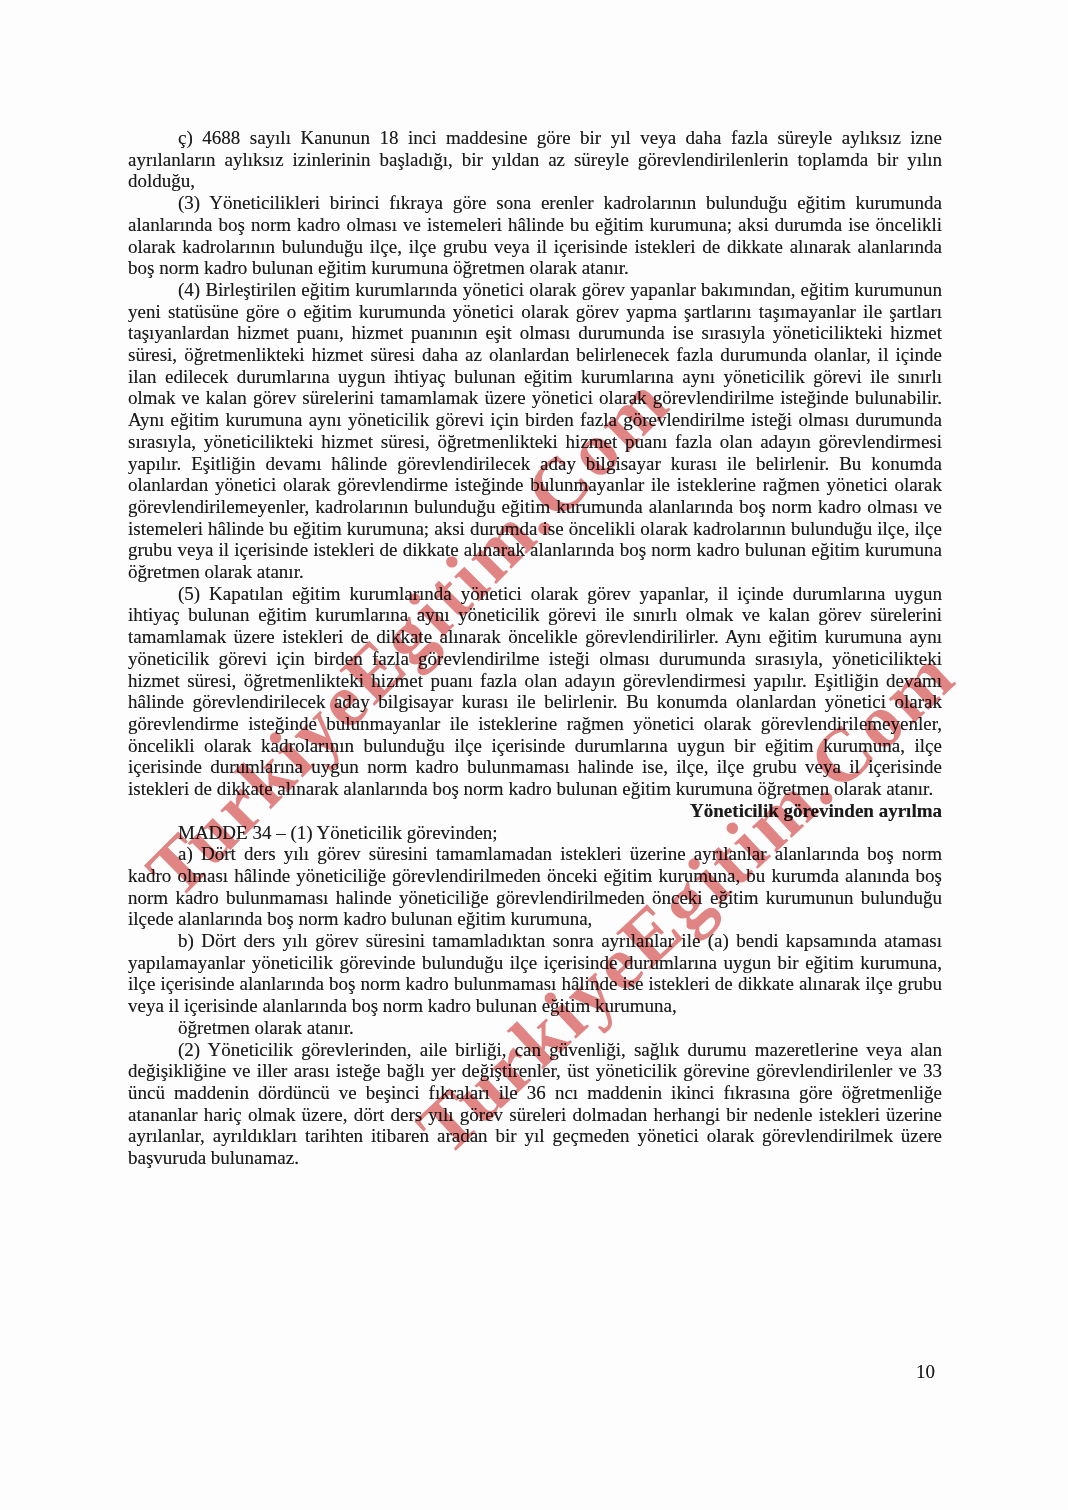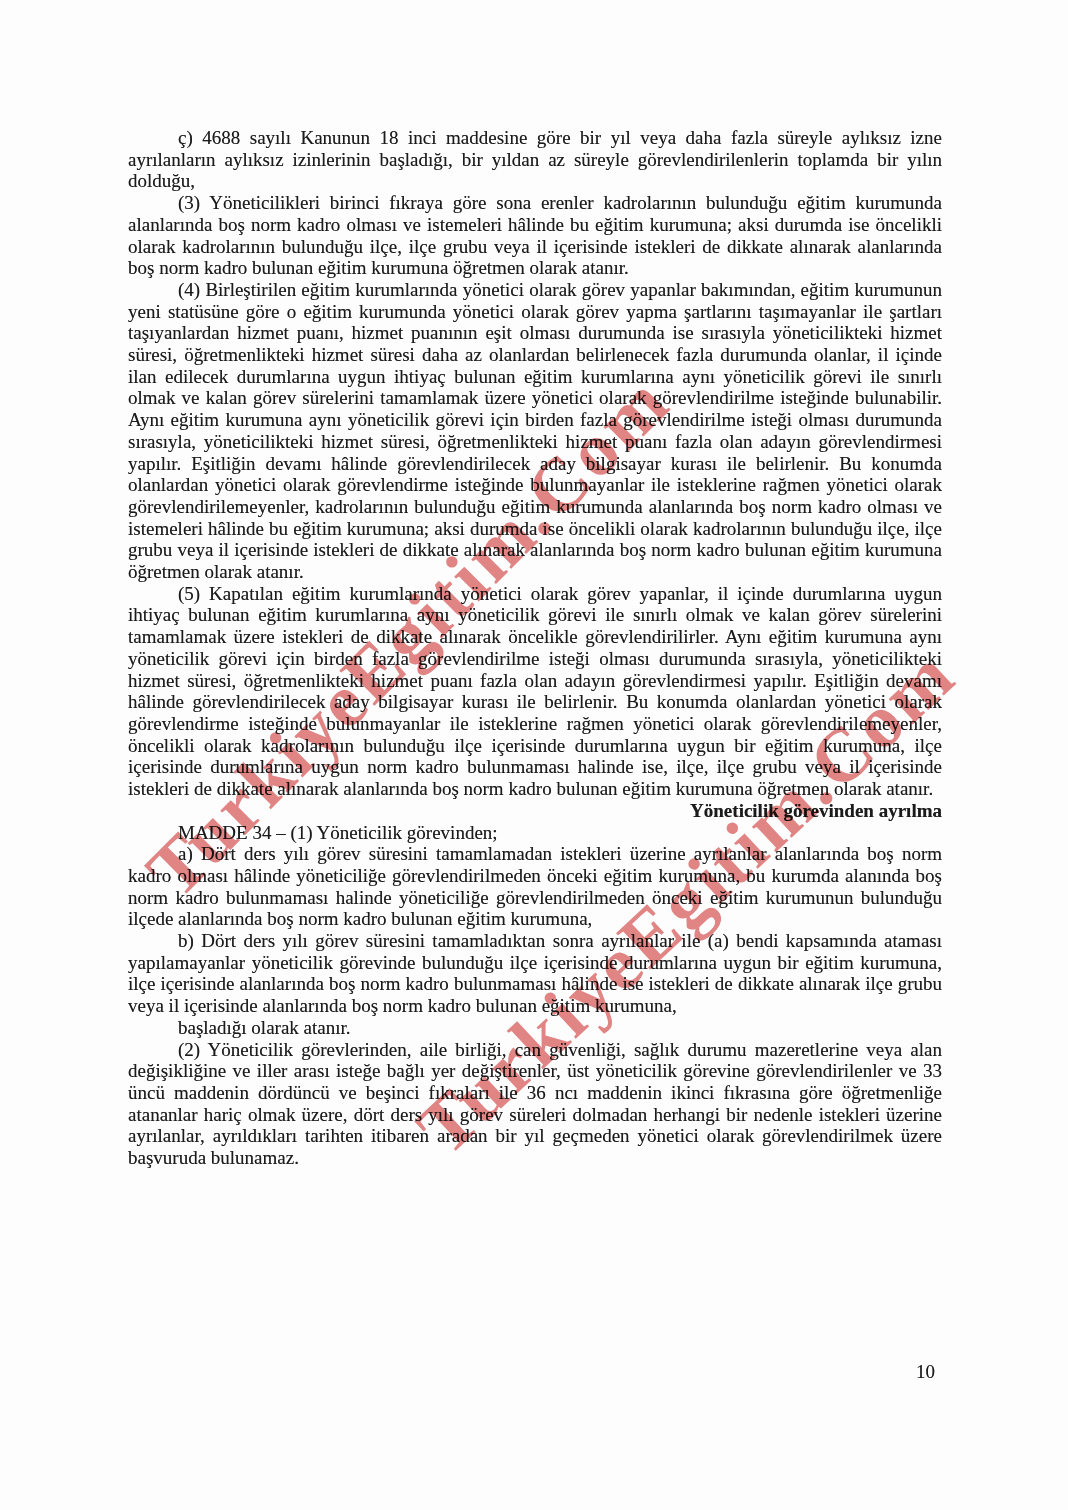--- a/index.html
+++ b/index.html
@@ -62,19 +62,19 @@
 <div class="page" style="background: rgb(253, 253, 253); color: rgb(27, 27, 27);">
   <div class="content">
       <p class="para">ç) 4688 sayılı Kanunun 18 inci maddesine göre bir yıl veya daha fazla süreyle aylıksız izne ayrılanların aylıksız izinlerinin başladığı, bir yıldan az süreyle görevlendirilenlerin toplamda bir yılın dolduğu,</p>
       <p class="para">(3) Yöneticilikleri birinci fıkraya göre sona erenler kadrolarının bulunduğu eğitim kurumunda alanlarında boş norm kadro olması ve istemeleri hâlinde bu eğitim kurumuna; aksi durumda ise öncelikli olarak kadrolarının bulunduğu ilçe, ilçe grubu veya il içerisinde istekleri de dikkate alınarak alanlarında boş norm kadro bulunan eğitim kurumuna öğretmen olarak atanır.</p>
       <p class="para">(4) Birleştirilen eğitim kurumlarında yönetici olarak görev yapanlar bakımından, eğitim kurumunun yeni statüsüne göre o eğitim kurumunda yönetici olarak görev yapma şartlarını taşımayanlar ile şartları taşıyanlardan hizmet puanı, hizmet puanının eşit olması durumunda ise sırasıyla yöneticilikteki hizmet süresi, öğretmenlikteki hizmet süresi daha az olanlardan belirlenecek fazla durumunda olanlar, il içinde ilan edilecek durumlarına uygun ihtiyaç bulunan eğitim kurumlarına aynı yöneticilik görevi ile sınırlı olmak ve kalan görev sürelerini tamamlamak üzere yönetici olarak görevlendirilme isteğinde bulunabilir. Aynı eğitim kurumuna aynı yöneticilik görevi için birden fazla görevlendirilme isteği olması durumunda sırasıyla, yöneticilikteki hizmet süresi, öğretmenlikteki hizmet puanı fazla olan adayın görevlendirmesi yapılır. Eşitliğin devamı hâlinde görevlendirilecek aday bilgisayar kurası ile belirlenir. Bu konumda olanlardan yönetici olarak görevlendirme isteğinde bulunmayanlar ile isteklerine rağmen yönetici olarak görevlendirilemeyenler, kadrolarının bulunduğu eğitim kurumunda alanlarında boş norm kadro olması ve istemeleri hâlinde bu eğitim kurumuna; aksi durumda ise öncelikli olarak kadrolarının bulunduğu ilçe, ilçe grubu veya il içerisinde istekleri de dikkate alınarak alanlarında boş norm kadro bulunan eğitim kurumuna öğretmen olarak atanır.</p>
       <p class="para">(5) Kapatılan eğitim kurumlarında yönetici olarak görev yapanlar, il içinde durumlarına uygun ihtiyaç bulunan eğitim kurumlarına aynı yöneticilik görevi ile sınırlı olmak ve kalan görev sürelerini tamamlamak üzere istekleri de dikkate alınarak öncelikle görevlendirilirler. Aynı eğitim kurumuna aynı yöneticilik görevi için birden fazla görevlendirilme isteği olması durumunda sırasıyla, yöneticilikteki hizmet süresi, öğretmenlikteki hizmet puanı fazla olan adayın görevlendirmesi yapılır. Eşitliğin devamı hâlinde görevlendirilecek aday bilgisayar kurası ile belirlenir. Bu konumda olanlardan yönetici olarak görevlendirme isteğinde bulunmayanlar ile isteklerine rağmen yönetici olarak görevlendirilemeyenler, öncelikli olarak kadrolarının bulunduğu ilçe içerisinde durumlarına uygun bir eğitim kurumuna, ilçe içerisinde durumlarına uygun norm kadro bulunmaması halinde ise, ilçe, ilçe grubu veya il içerisinde istekleri de dikkate alınarak alanlarında boş norm kadro bulunan eğitim kurumuna öğretmen olarak atanır.</p>
       <p class="para heading">Yöneticilik görevinden ayrılma</p>
       <p class="para"><b>MADDE 34 – </b>(1) Yöneticilik görevinden;</p>
       <p class="para">a) Dört ders yılı görev süresini tamamlamadan istekleri üzerine ayrılanlar alanlarında boş norm kadro olması hâlinde yöneticiliğe görevlendirilmeden önceki eğitim kurumuna, bu kurumda alanında boş norm kadro bulunmaması halinde yöneticiliğe görevlendirilmeden önceki eğitim kurumunun bulunduğu ilçede alanlarında boş norm kadro bulunan eğitim kurumuna,</p>
       <p class="para">b) Dört ders yılı görev süresini tamamladıktan sonra ayrılanlar ile (a) bendi kapsamında ataması yapılamayanlar yöneticilik görevinde bulunduğu ilçe içerisinde durumlarına uygun bir eğitim kurumuna, ilçe içerisinde alanlarında boş norm kadro bulunmaması hâlinde ise istekleri de dikkate alınarak ilçe grubu veya il içerisinde alanlarında boş norm kadro bulunan eğitim kurumuna,</p>
-      <p class="para">başladığı olarak atanır.</p>
+      <p class="para">öğretmen olarak atanır.</p>
       <p class="para">(2) Yöneticilik görevlerinden, aile birliği, can güvenliği, sağlık durumu mazeretlerine veya alan değişikliğine ve iller arası isteğe bağlı yer değiştirenler, üst yöneticilik görevine görevlendirilenler ve 33 üncü maddenin dördüncü ve beşinci fıkraları ile 36 ncı maddenin ikinci fıkrasına göre öğretmenliğe atananlar hariç olmak üzere, dört ders yılı görev süreleri dolmadan herhangi bir nedenle istekleri üzerine ayrılanlar, ayrıldıkları tarihten itibaren aradan bir yıl geçmeden yönetici olarak görevlendirilmek üzere başvuruda bulunamaz.</p>
     </div>
   <div class="watermark wm-1" style="color: rgb(220, 106, 106);">TurkiyeEgitim.Com</div>
   <div class="watermark wm-2" style="color: rgb(220, 106, 106);">TurkiyeEgitim.Com</div>
   <div class="page-number">10</div>
 </div>
 
 </body></html>

